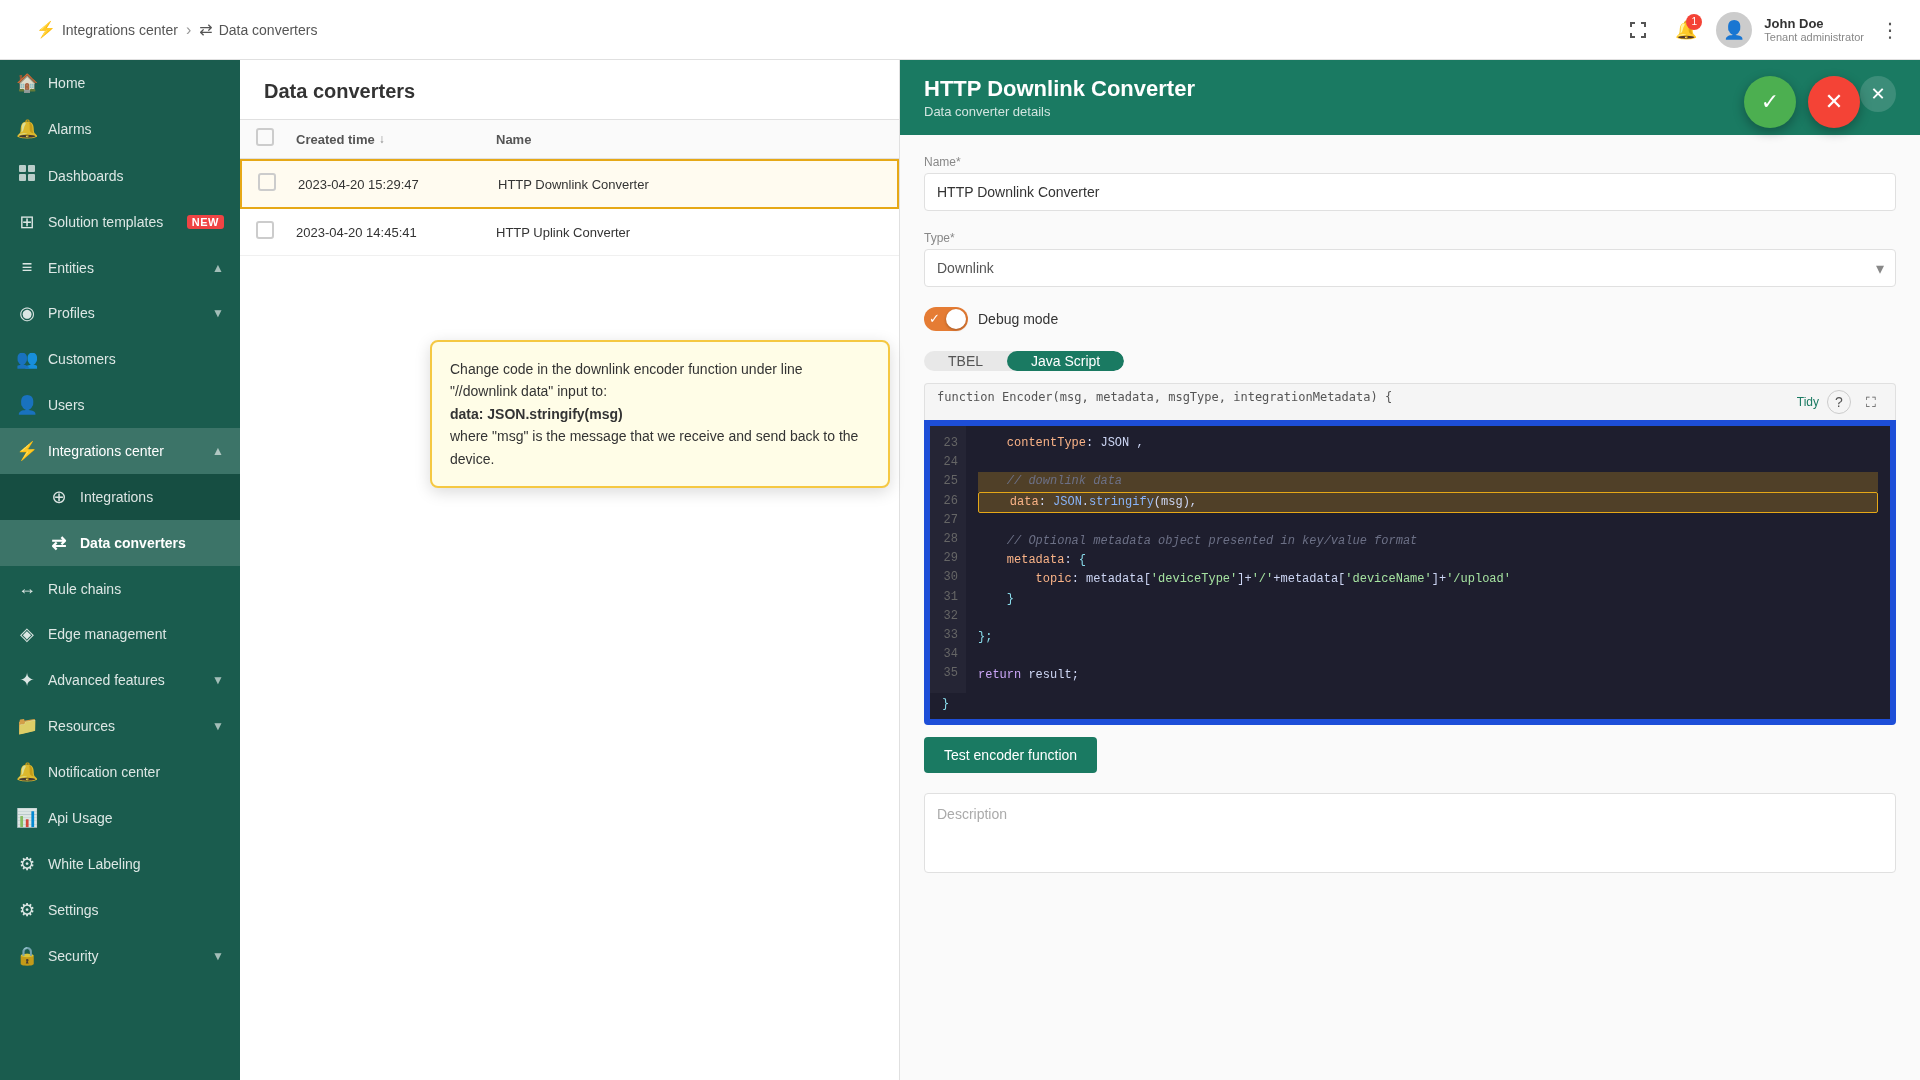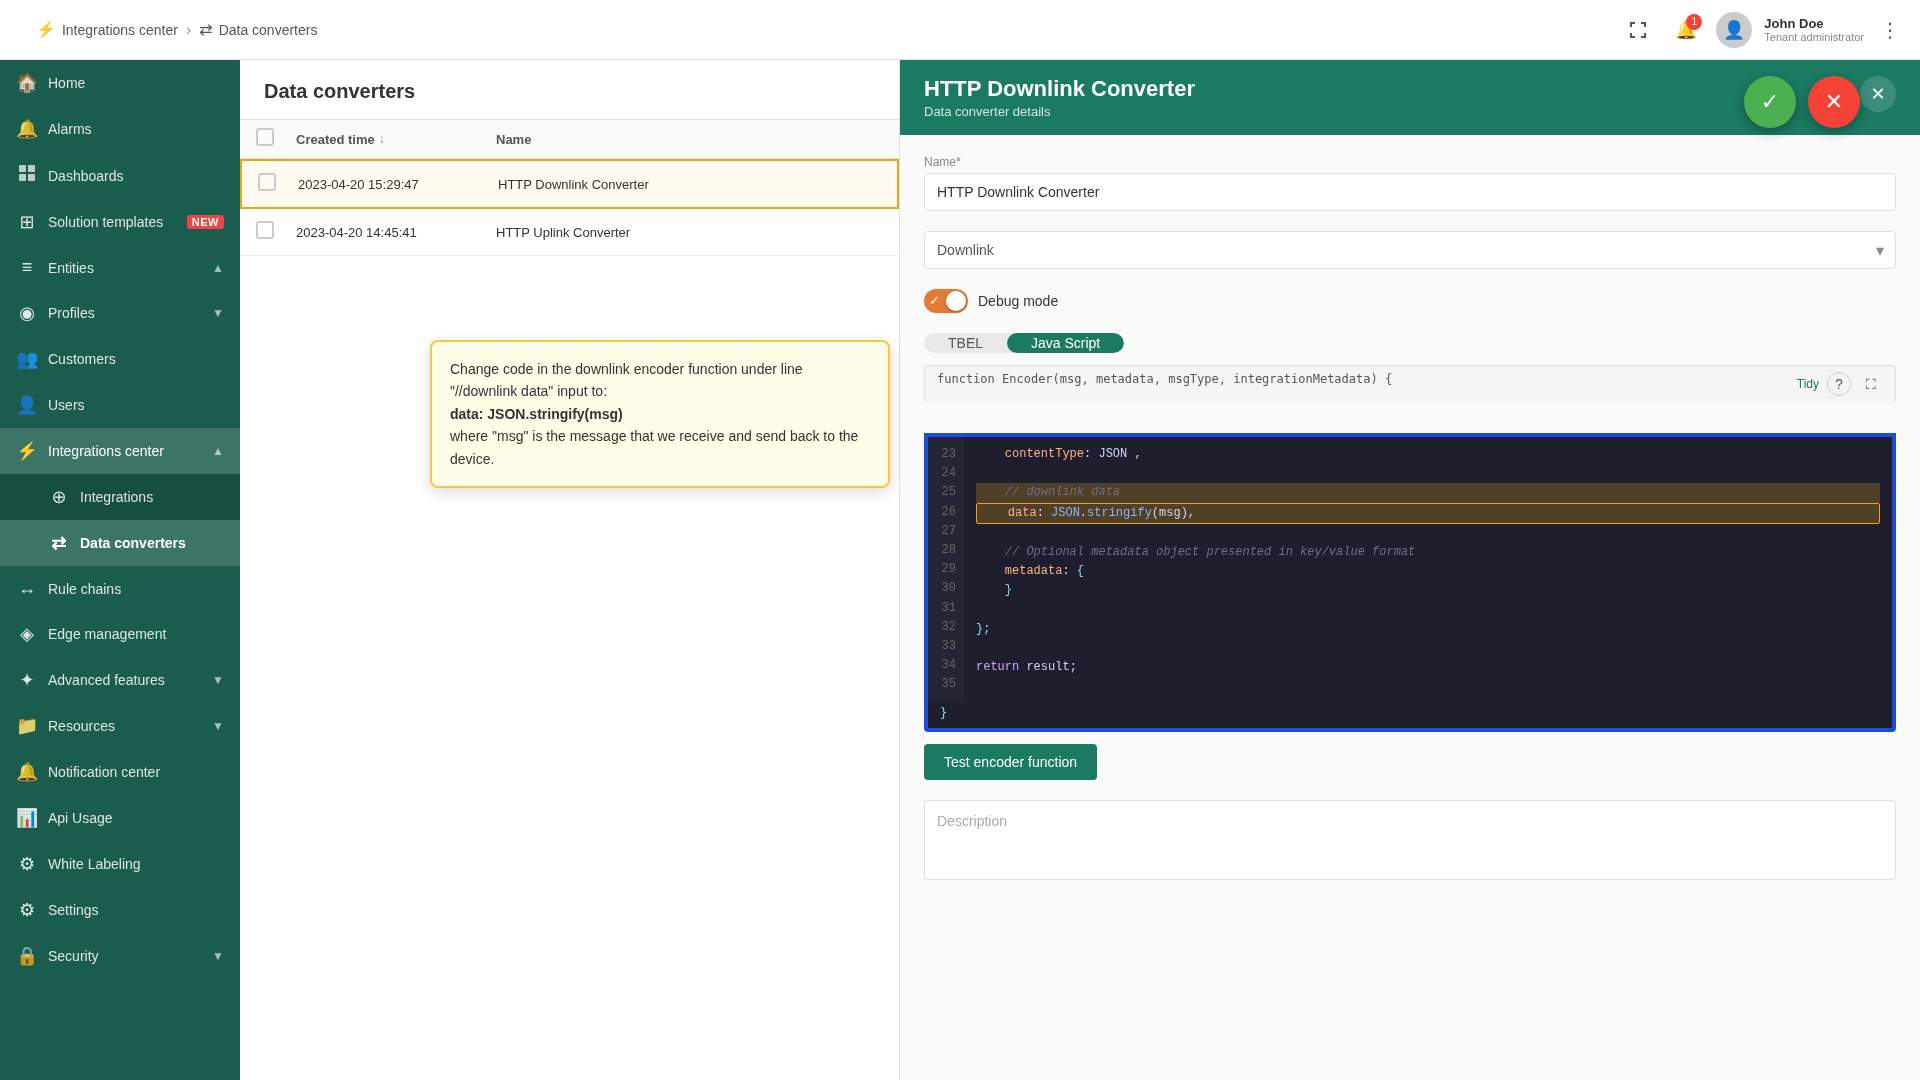--- a/index.html
+++ b/index.html
@@ -489,28 +489,27 @@
       font-size: 12px;
       color: #555;
     }
     .code-actions {
       display: flex;
       gap: 8px;
       align-items: center;
     }
     .code-block {
       background: #1e1e2e;
-      border: 4px solid #1d4ed8;
+      border: 6px solid #1d4ed8;
       border-radius: 0 0 4px 4px;
       padding: 0;
       font-family: 'Courier New', monospace;
       font-size: 12px;
       overflow: hidden;
       position: relative;
-      margin-top: 31px;
     }
     .code-lines {
       display: flex;
     }
     .line-numbers {
       background: #252535;
       padding: 8px 8px;
       color: #666;
       text-align: right;
       min-width: 36px;
@@ -760,20 +759,21 @@
         </div>
       </div>
 
       <div class="detail-body">
         <div class="form-group">
           <div class="form-label">Name*</div>
           <input class="form-input" type="text" value="HTTP Downlink Converter" style="">
         </div>
 
         <div class="form-group">
+          <div class="form-label">Type*</div>
           <div class="form-select-wrapper">
             <select class="form-select">
               <option>Downlink</option>
               <option>Uplink</option>
             </select>
             <span class="select-arrow">▾</span>
           </div>
         </div>
 
         <div class="debug-toggle">
@@ -816,20 +816,21 @@
               <div>35</div>
             </div>
             <div class="code-content">
               <div>    <span class="c-prop">contentType</span>: <span class="c-var">JSON</span> ,</div>
               <div> </div>
               <div class="c-highlight-bg">    <span class="c-comment">// downlink data</span></div>
               <div class="c-highlight-bg" style="border:1px solid #e6a817; border-radius:2px; padding: 0 2px;">    <span class="c-prop">data</span>: <span class="c-func">JSON</span>.<span class="c-func">stringify</span>(<span class="c-var">msg</span>),</div>
               <div> </div>
               <div>    <span class="c-comment">// Optional metadata object presented in key/value format</span></div>
               <div>    <span class="c-prop">metadata</span>: <span class="c-bracket">{</span></div>
+              <div>        <span class="c-prop">topic</span>: <span class="c-var">metadata</span>[<span class="c-string">'deviceType'</span>]+<span class="c-string">'/'</span>+<span class="c-var">metadata</span>[<span class="c-string">'deviceName'</span>]+<span class="c-string">'/upload'</span></div>
               <div>    <span class="c-bracket">}</span></div>
               <div> </div>
               <div><span class="c-bracket">};</span></div>
               <div> </div>
               <div><span class="c-keyword">return</span> <span class="c-var">result</span>;</div>
             </div>
           </div>
           <div style="color:#89dceb; padding: 4px 12px 8px 12px; font-family:monospace; font-size:12px;">}</div>
         </div>
 

